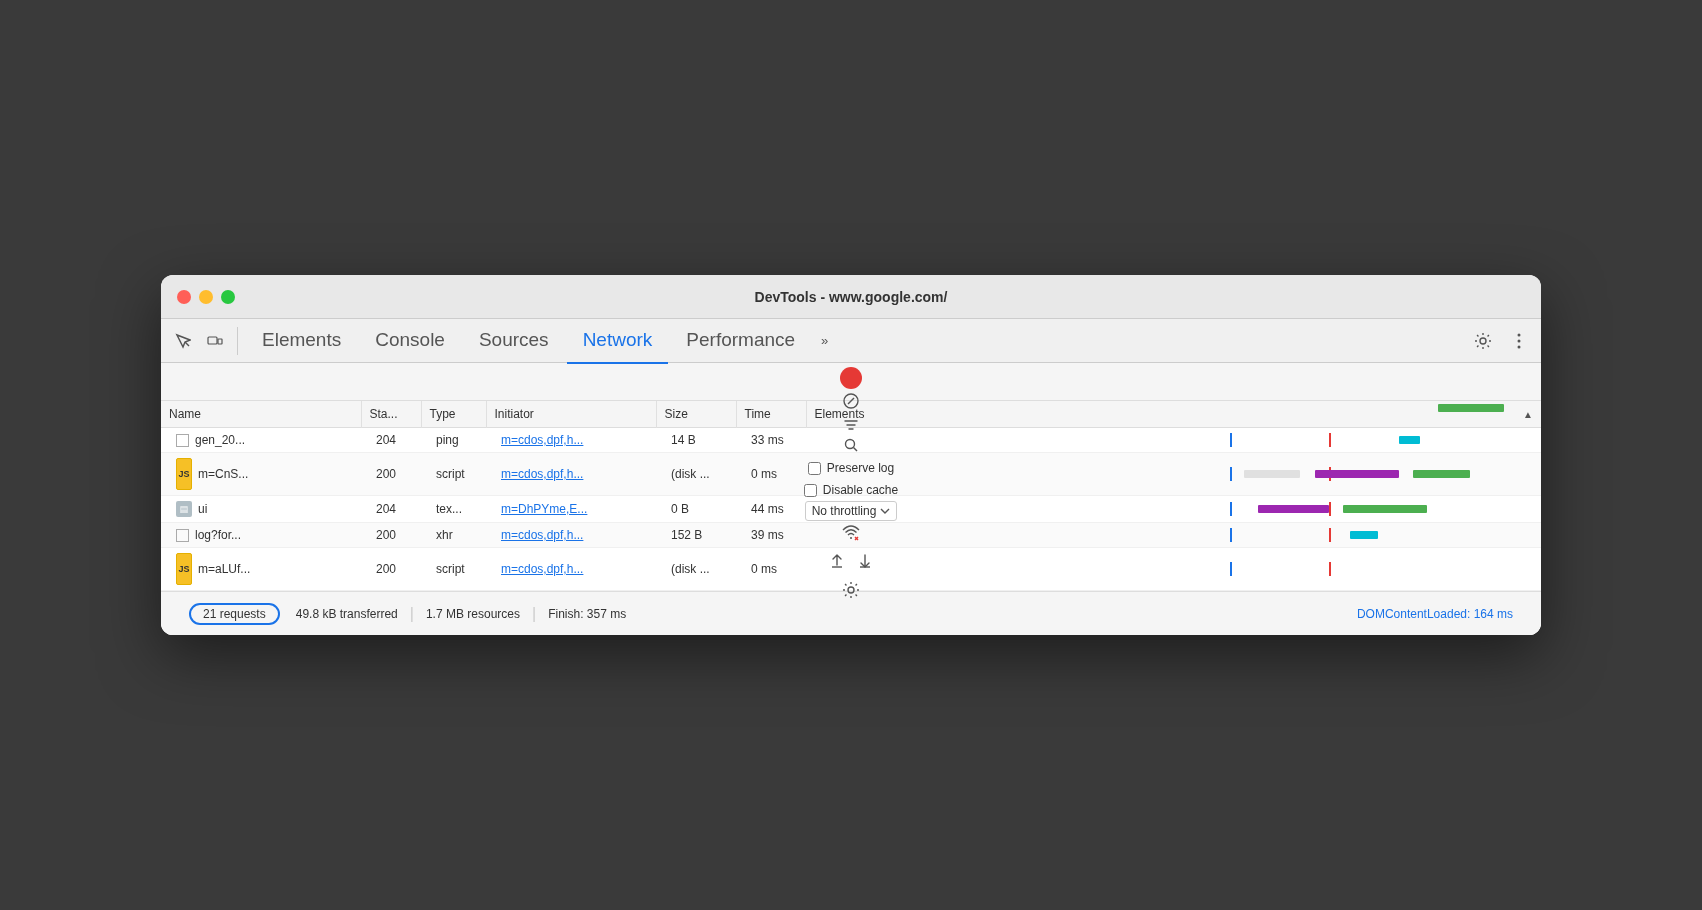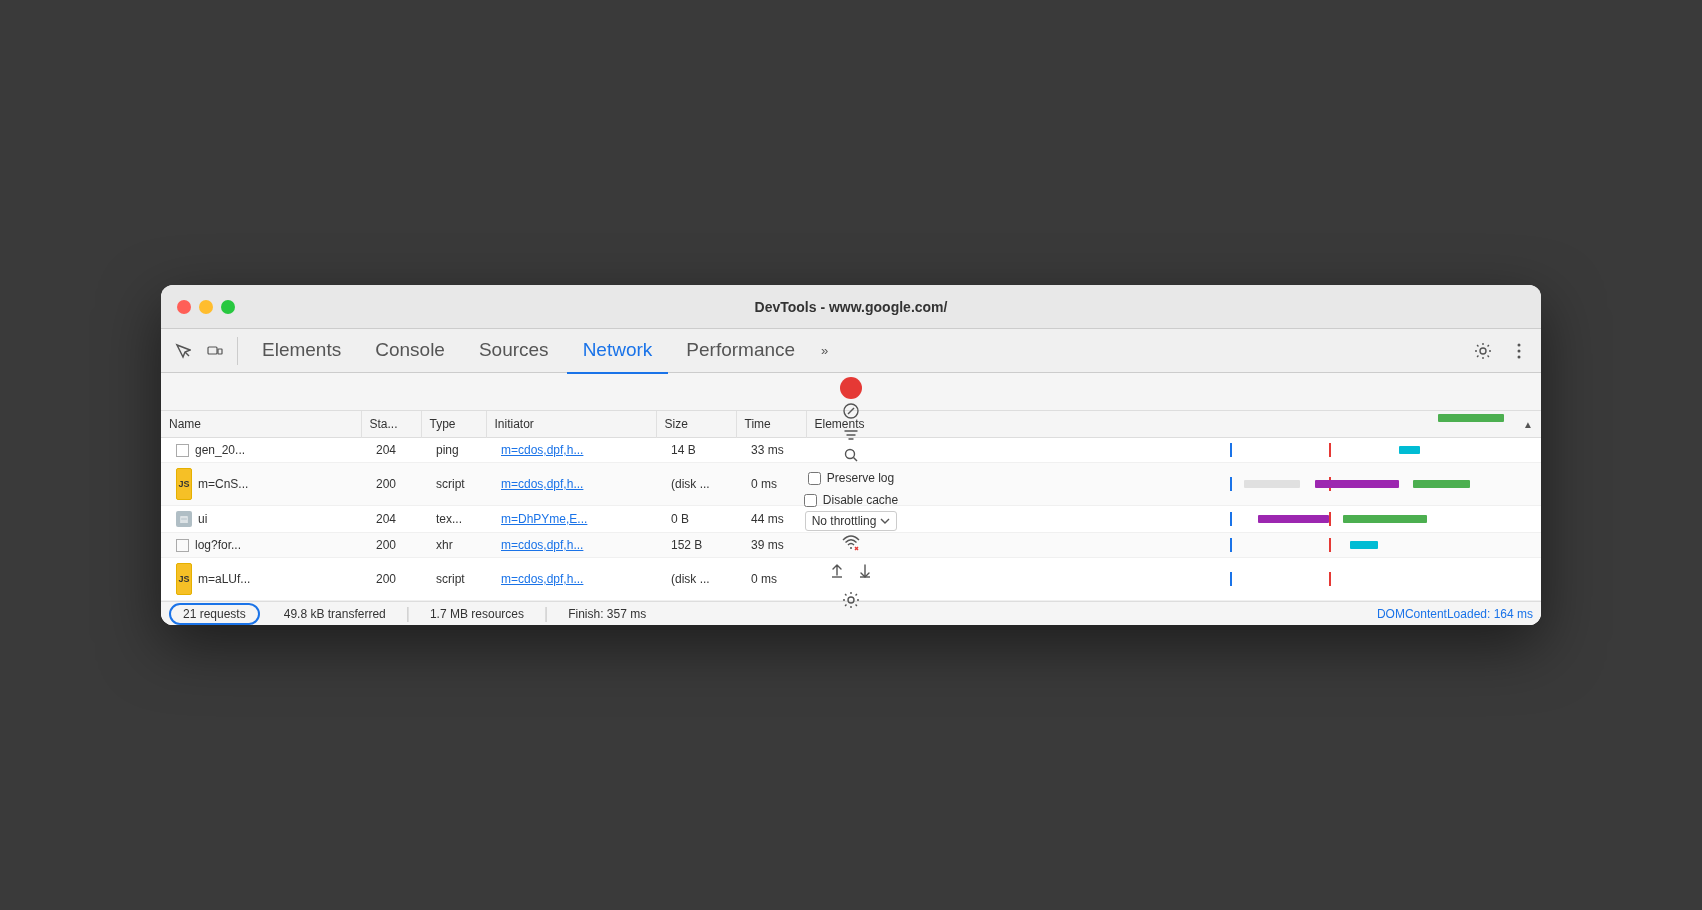--- a/index.html
+++ b/index.html
@@ -297,25 +297,25 @@
       font-size: 10px;
       color: #555;
     }
 
     
     .status-bar {
       display: flex;
       align-items: center;
       background: #f5f5f5;
       border-top: 1px solid #ddd;
-      padding: 6px 8px;
+      padding: 6px 28px;
       font-size: 12px;
       color: #333;
-      gap: 8px;
-      height: 24px;
+      gap: 0;
+      height: 44px;
     }
     .status-requests {
       border: 2px solid #1a73e8;
       border-radius: 16px;
       padding: 2px 12px;
       color: #333;
       font-size: 12px;
       margin-right: 16px;
     }
     .status-sep {

